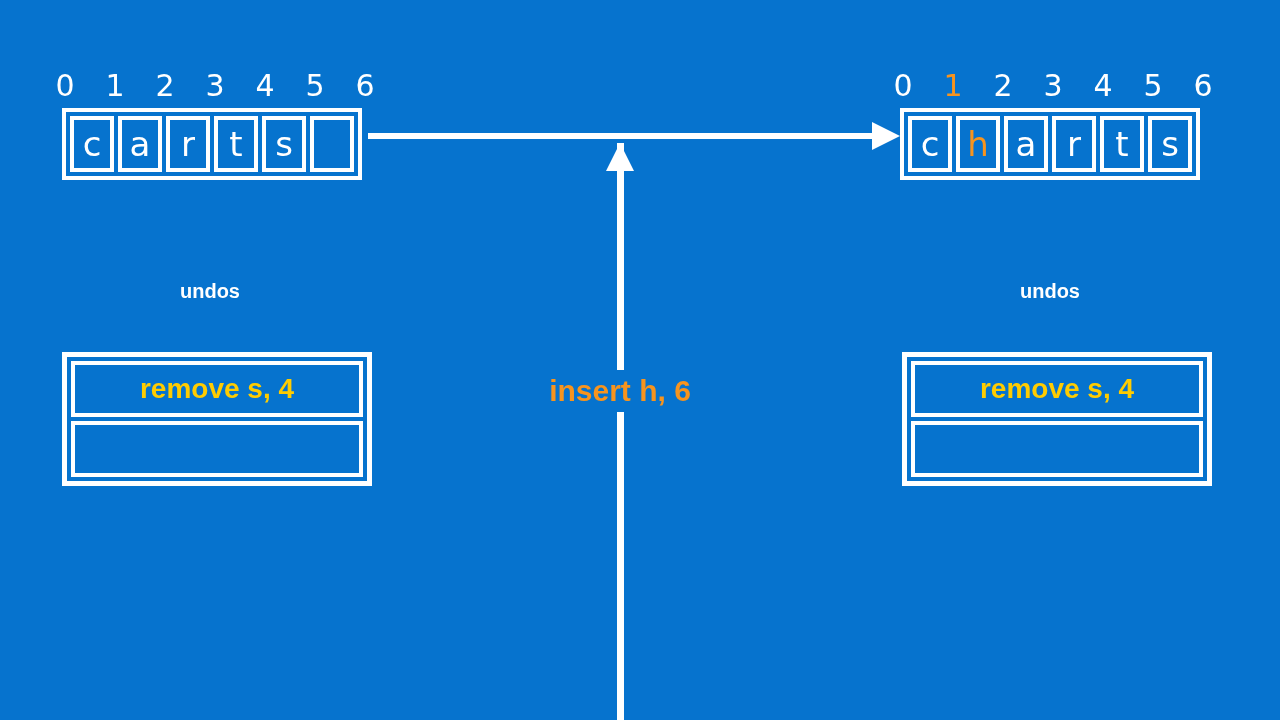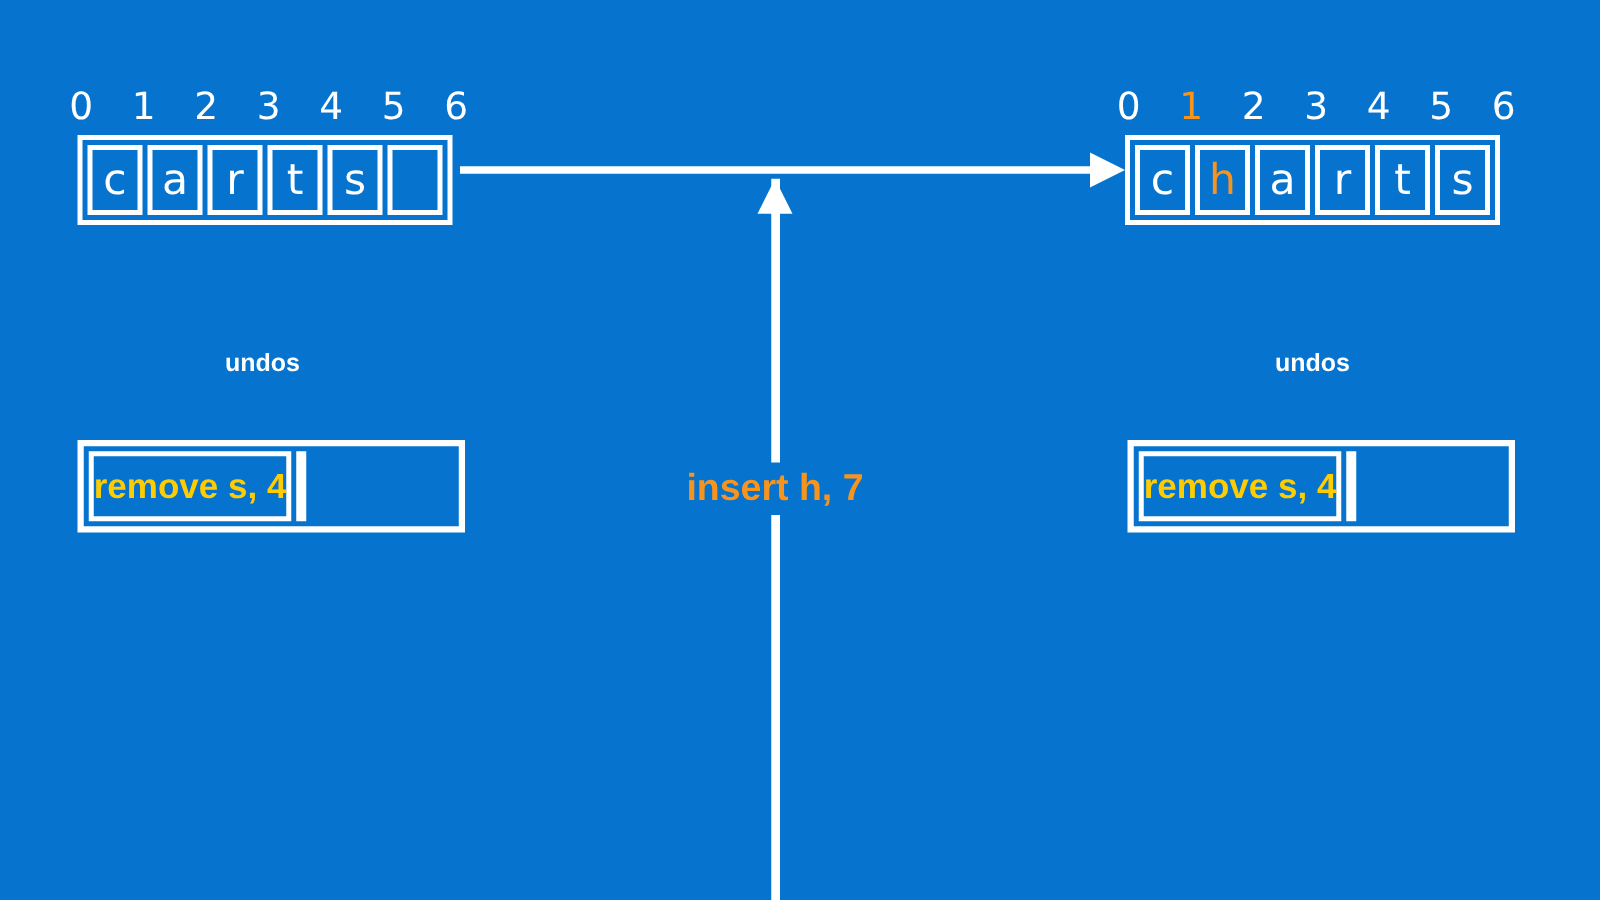--- a/index.html
+++ b/index.html
@@ -96,21 +96,21 @@
     text-align: center;
     width: 310px;
     line-height: 1;
   }
   .stack {
     position: absolute;
     width: 310px;
     box-sizing: border-box;
     border: 5px solid #ffffff;
     display: flex;
-    flex-direction: row;
+    flex-direction: column;
     padding: 4px;
     gap: 4px;
   }
   .stack-cell {
     height: 56px;
     box-sizing: border-box;
     border: 4px solid #ffffff;
     display: flex;
     align-items: center;
     justify-content: center;
@@ -167,21 +167,21 @@
     <div class="stack-cell"></div>
   </div>
 
   <div class="hline" style="left:368px; top:133px; width:508px; height:6px;"></div>
   <div class="arrow-right" style="left:872px; top:122px;"></div>
 
   <div class="vline" style="left:617px; top:143px; width:7px; height:577px;"></div>
   <div class="arrow-up" style="left:606px; top:143px;"></div>
 
   <div class="op-label" style="left:470px; top:370px; width:300px;">
-    <span class="bg-pad">insert h, 7</span>
+    <span class="bg-pad">insert h, 6</span>
   </div>
 
   <div class="index-row" style="left:878px; top:66px;">
     <span class="idx">0</span>
     <span class="idx hl">1</span>
     <span class="idx">2</span>
     <span class="idx">3</span>
     <span class="idx">4</span>
     <span class="idx">5</span>
     <span class="idx">6</span>

